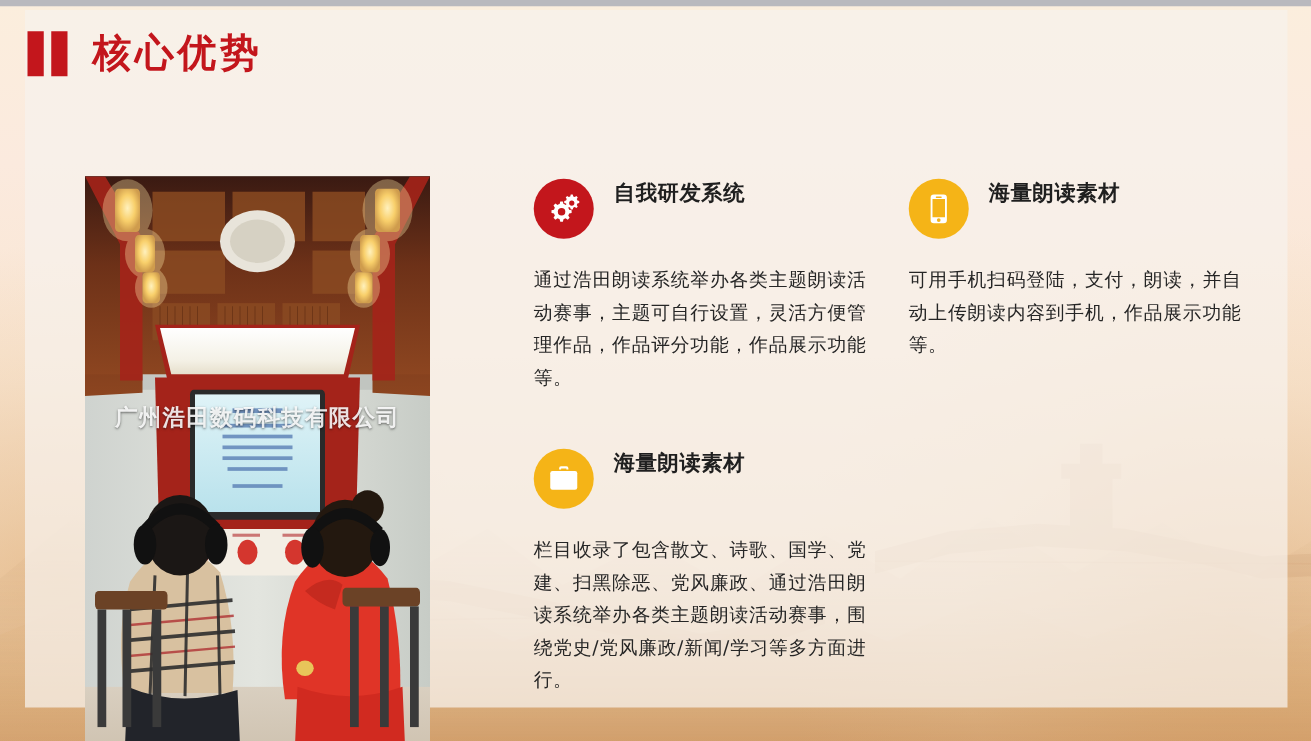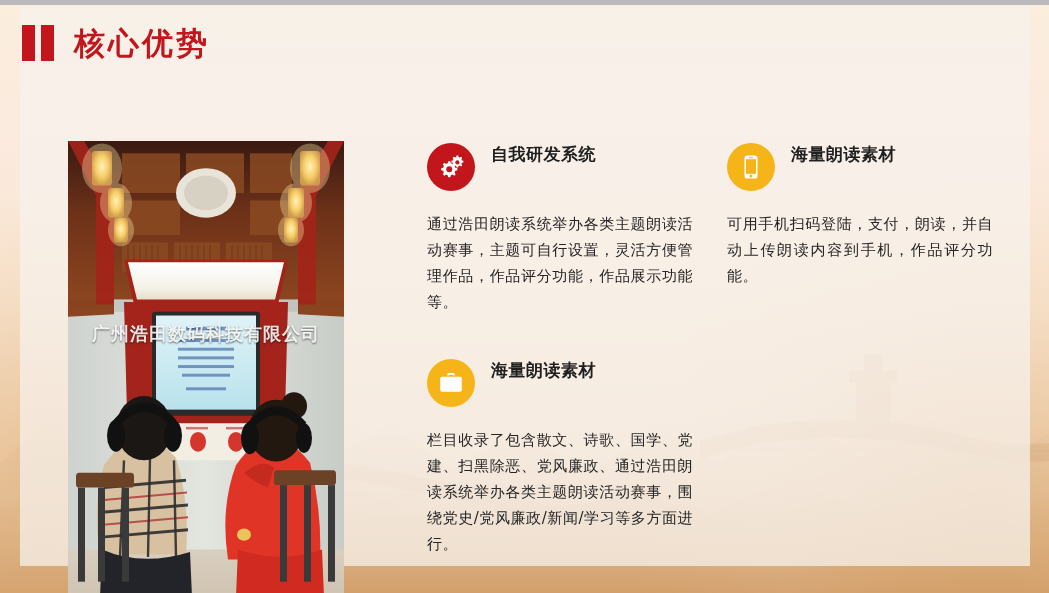--- a/index.html
+++ b/index.html
@@ -390,21 +390,21 @@
           <div class="feature-icon" style="background:#f5b417">
             <svg width="30" height="30" viewBox="0 0 30 30" fill="#ffffff">
               <rect x="8.5" y="3.5" width="13" height="23" rx="2.6"></rect>
               <rect x="10" y="7.2" width="10" height="14.6" fill="#f5b417"></rect>
               <rect x="12.6" y="5.2" width="4.8" height="1.1" rx="0.55" fill="#f5b417"></rect>
               <circle cx="15" cy="24" r="1.5" fill="#f5b417"></circle>
             </svg>
           </div>
           <div class="feature-title">海量朗读素材</div>
         </div>
-        <div class="feature-body">可用手机扫码登陆，支付，朗读，并自动上传朗读内容到手机，作品评分功能。</div>
+        <div class="feature-body">可用手机扫码登陆，支付，朗读，并自动上传朗读内容到手机，作品展示功能等。</div>
       </div>
 
     </div>
 
     <div class="feature-row feature-row-2">
 
       <div class="feature">
         <div class="feature-head">
           <div class="feature-icon" style="background:#f5b417">
             <svg width="30" height="30" viewBox="0 0 30 30" fill="#ffffff">

